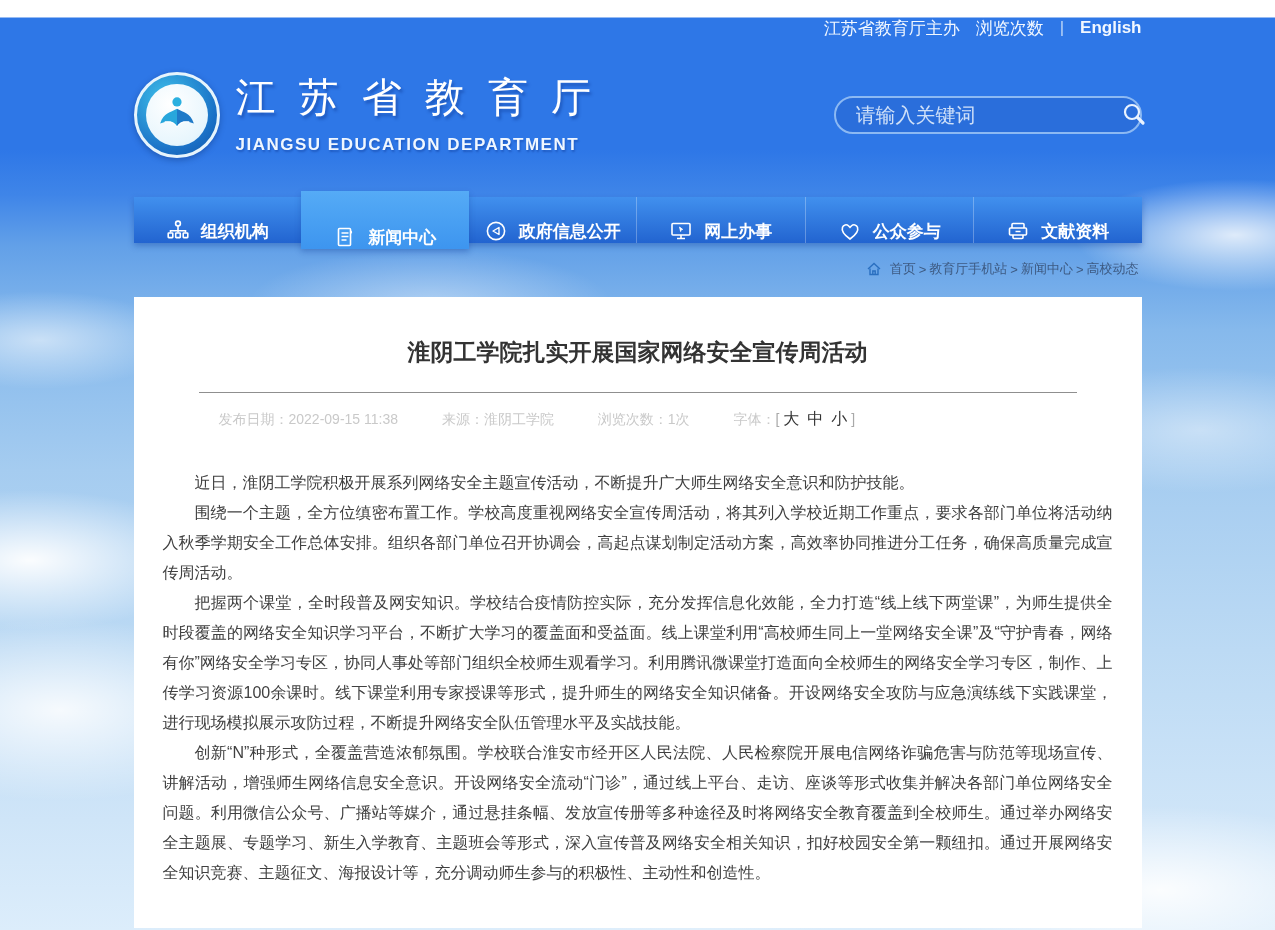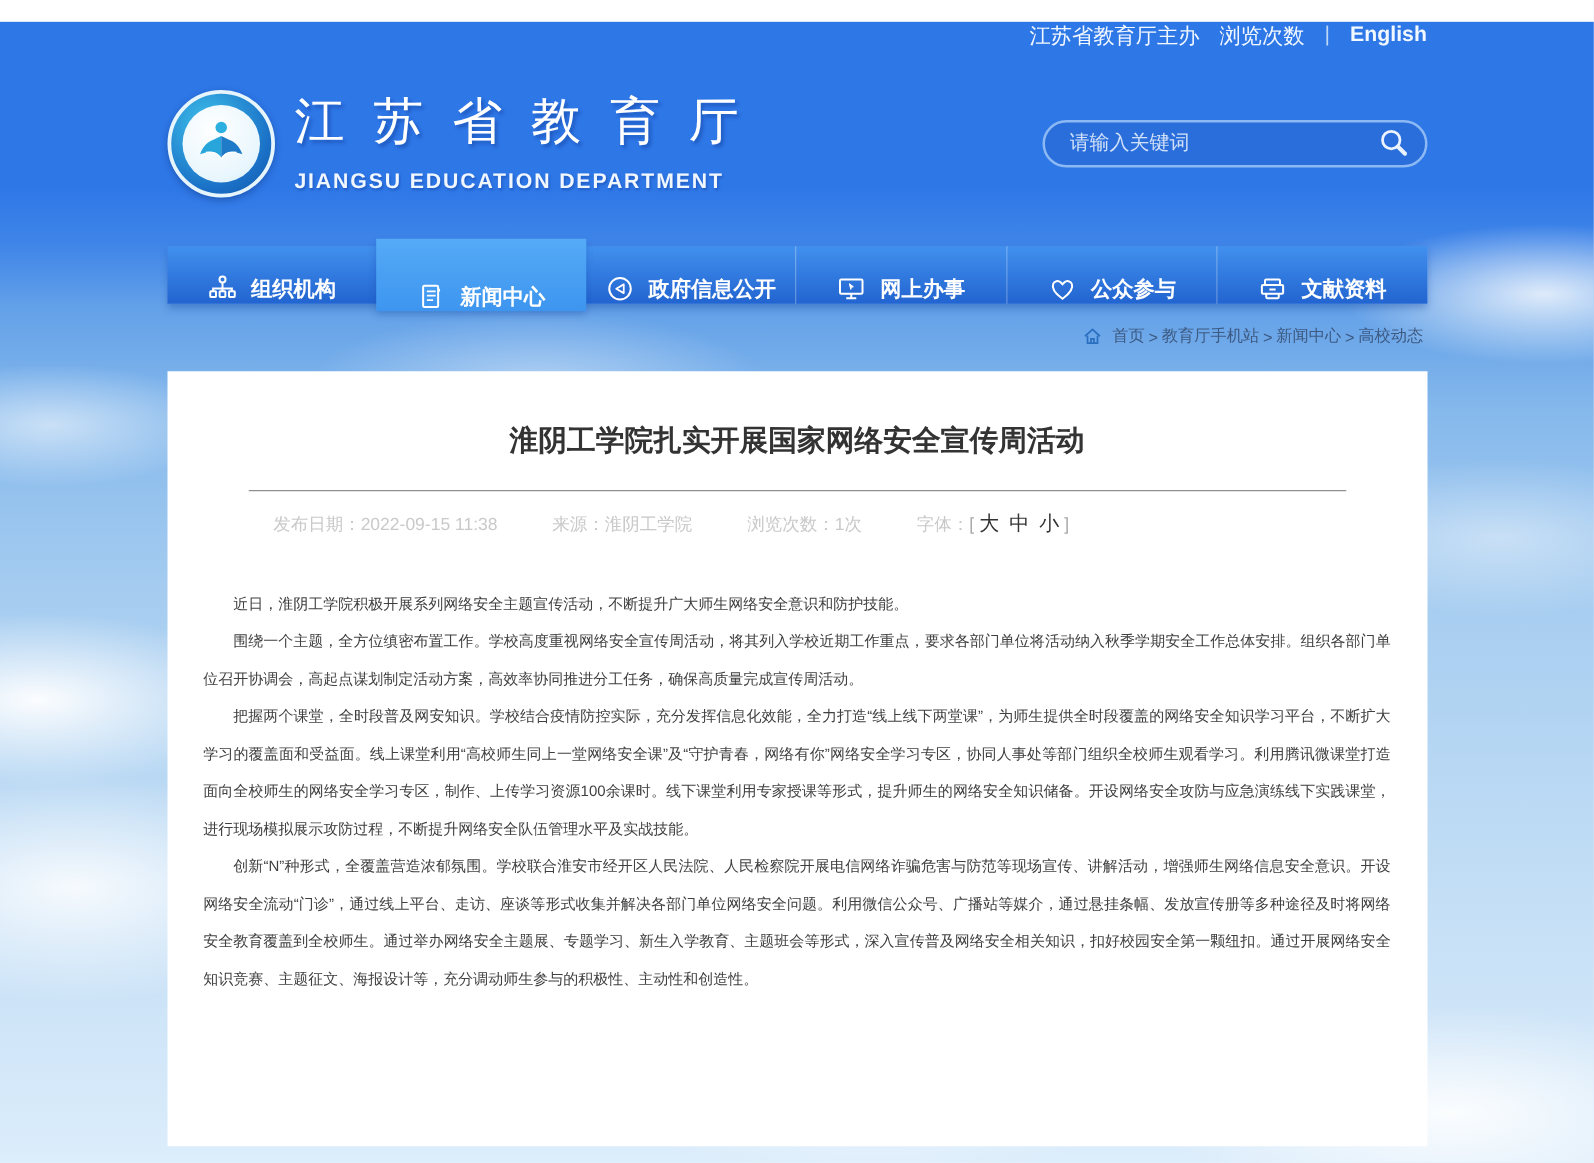--- a/index.html
+++ b/index.html
@@ -65,21 +65,21 @@
     margin-top: 16px; text-shadow: 1px 2px 2px rgba(10,50,140,.4);
   }
   .search-box {
     margin-left: auto; width: 308px; height: 38px;
     border: 2px solid #8cb9f3; border-radius: 19px;
     background: #2a6edb;
     display: flex; align-items: center; padding: 0 12px 0 20px;
   }
   .search-box input {
     flex: 1; background: transparent; border: none; outline: none;
-    color: #eef5ff; font-size: 16px; font-family: inherit;
+    color: #eef5ff; font-size: 20px; font-family: inherit;
   }
   .search-box input::placeholder { color: #cfe0f8; }
   .search-btn { background: none; border: none; cursor: pointer; display: flex; align-items: center; }
 
   
   .nav {
     display: flex; height: 46px; margin-top: 7px;
     background: linear-gradient(180deg, #4190ee, #2264d0);
     box-shadow: 0 3px 6px rgba(15,60,150,.35);
   }
@@ -118,21 +118,21 @@
   .meta {
     margin: 16px 65px 0; text-align: left; font-size: 14px; color: #c9c9c9;
     white-space: nowrap;
   }
   .meta .meta-item { margin: 0 20px; }
   .meta .font-ctrl { color: #c9c9c9; }
   .meta .bracket { color: #a9a9a9; }
   .meta .fs { color: #333; cursor: pointer; margin: 0 4px; font-size: 16px; }
   .article-body { margin-top: 38px; padding: 0 29px; }
   .article-body p {
-    font-size: 12px; line-height: 30px; color: #404040;
+    font-size: 16px; line-height: 30px; color: #404040;
     text-align: justify; text-indent: 2em;
   }
 </style>
 </head>
 <body>
 
 <div class="page">
 
   <div class="topbar">
     <a class="gap-lg">江苏省教育厅主办</a>

